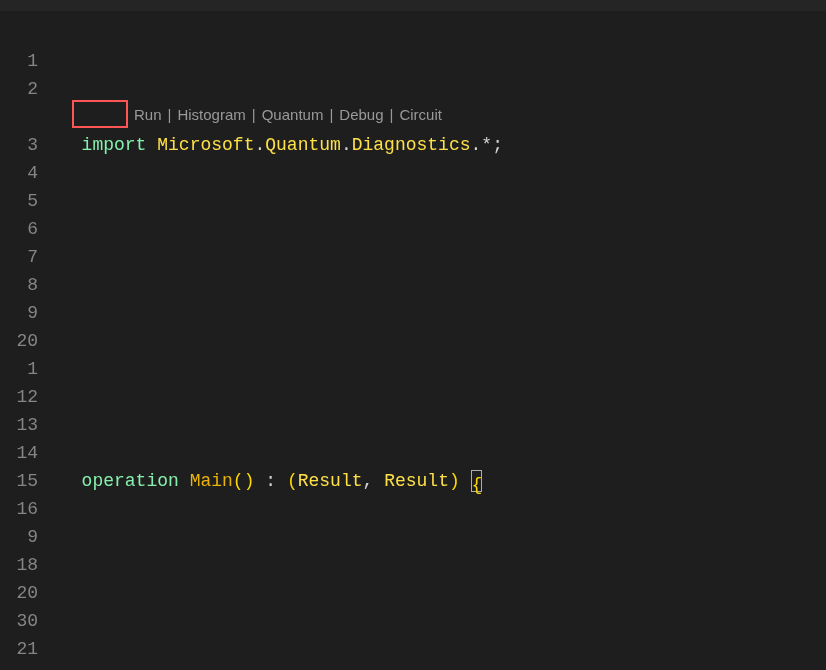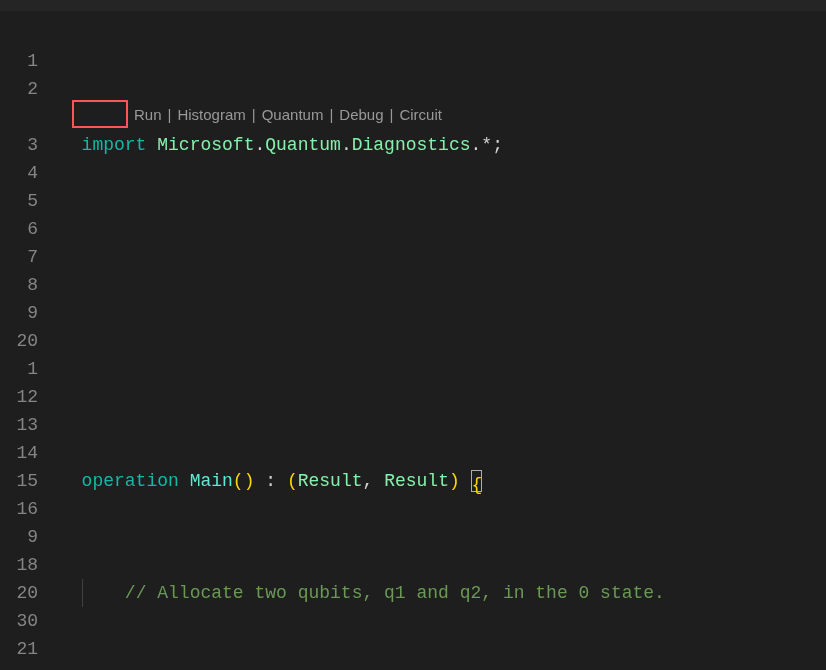--- a/index.html
+++ b/index.html
@@ -70,23 +70,23 @@
   .line { height: 28px; }
   .indent-guide {
     display: inline-block;
     width: 1px;
     background: #404040;
     vertical-align: top;
     height: 28px;
     margin-right: -1px;
   }
   
-  .kw   { color: #14b8a6; }   
-  .ns   { color: #86efac; }   
-  .fn   { color: #5eead4; }
+  .kw   { color: #86efac; }   
+  .ns   { color: #fde047; }   
+  .fn   { color: #eab308; }
   .cmt  { color: #6a9955; }
   .punc { color: #d4d4d4; }
   .brace-y { color: #ffd700; }
   .cursor-box {
     display:inline-block;
     border:1px solid #aeafad;
     width:11px;
     height:22px;
     vertical-align: -4px;
   }
@@ -126,21 +126,20 @@
   <div class="code">
     
     <div class="line"><span>  </span><span class="kw">import</span><span> </span><span class="ns">Microsoft</span><span class="punc">.</span><span class="ns">Quantum</span><span class="punc">.</span><span class="ns">Diagnostics</span><span class="punc">.</span><span class="punc">*</span><span class="punc">;</span></div>
     
     <div class="line"></div>
     
     <div class="codelens-spacer"></div>
     
     <div class="line"><span>  </span><span class="kw">operation</span><span> </span><span class="fn">Main</span><span class="brace-y">(</span><span class="brace-y">)</span><span class="punc"> : </span><span class="brace-y">(</span><span class="ns">Result</span><span class="punc">, </span><span class="ns">Result</span><span class="brace-y">)</span><span> </span><span class="cursor-box"><span class="brace-y">{</span></span></div>
     
-    <div class="line"><span>  </span><span class="indent-guide"></span><span>    </span><span class="cmt">// Allocate two qubits, q1 and q2, in the 0 state.</span></div>
     
     
     
     
     
     
     
     
     
     

